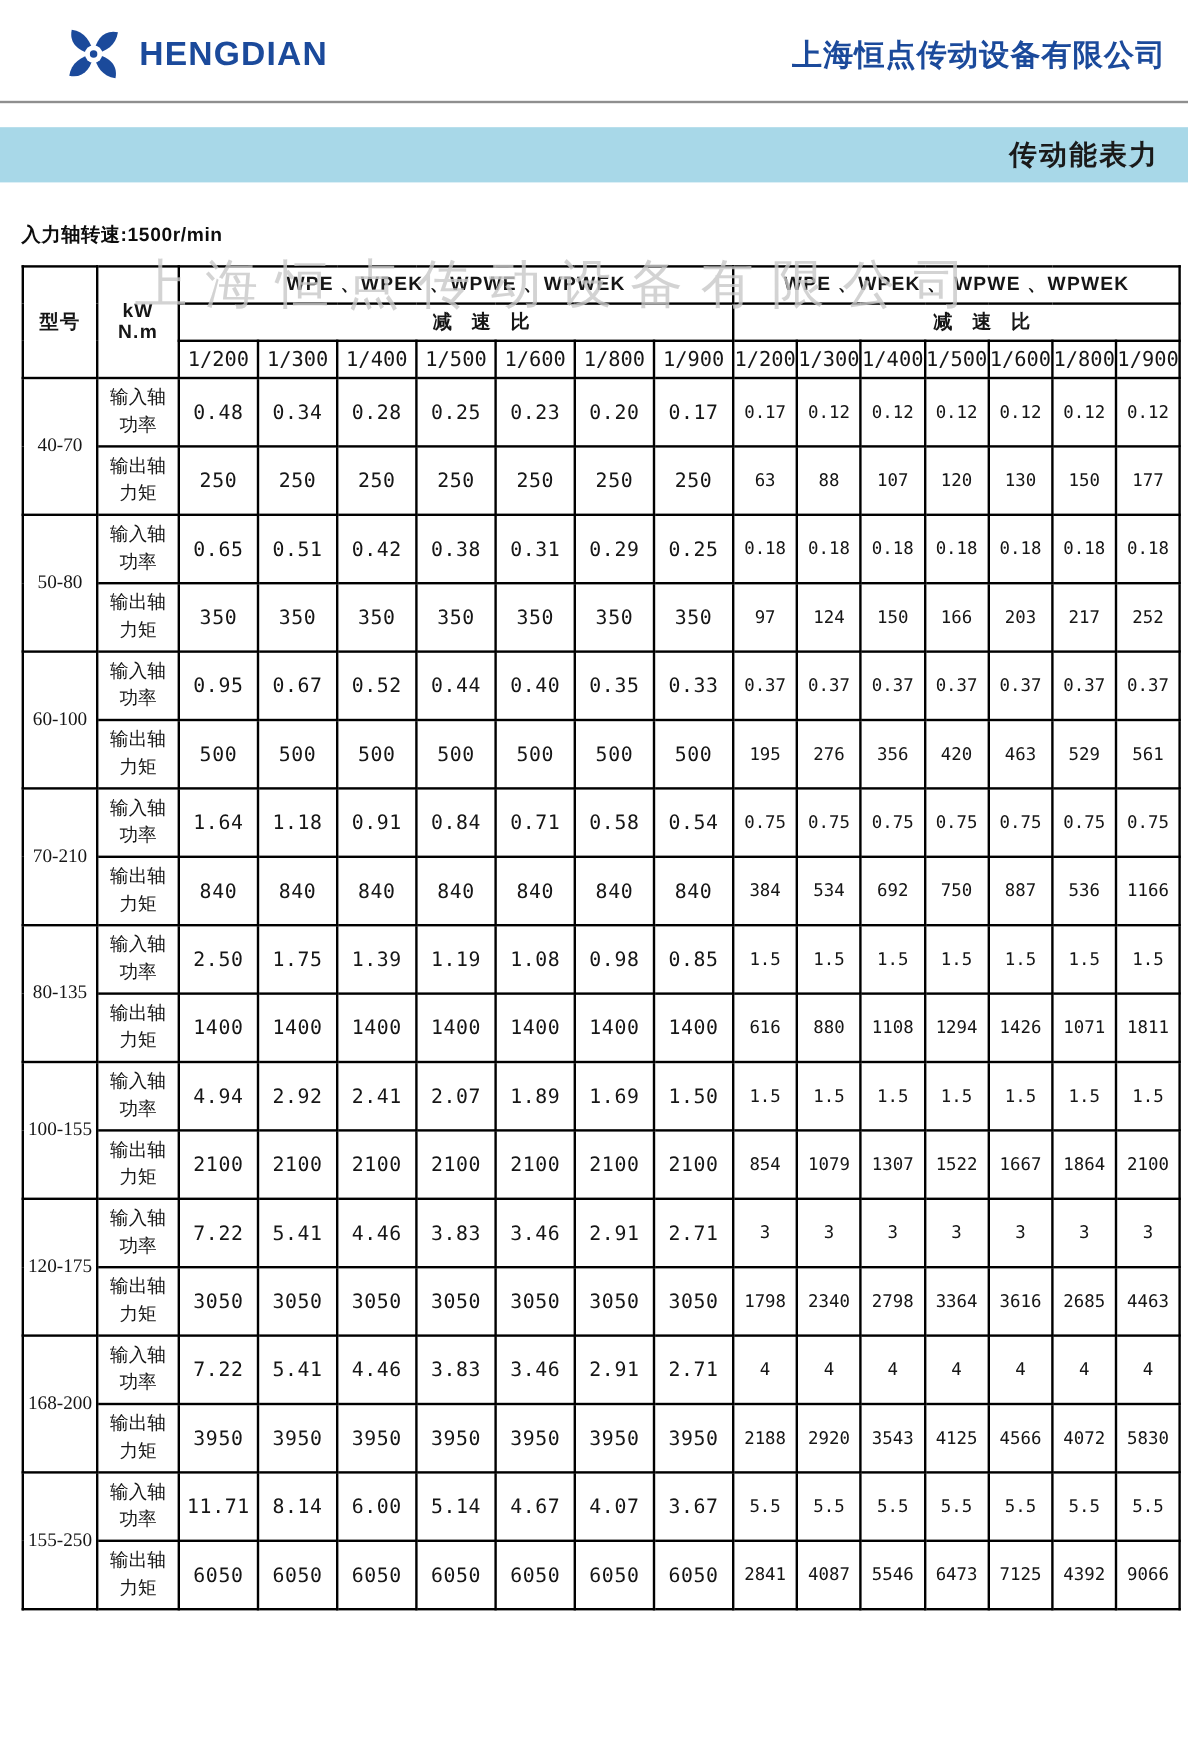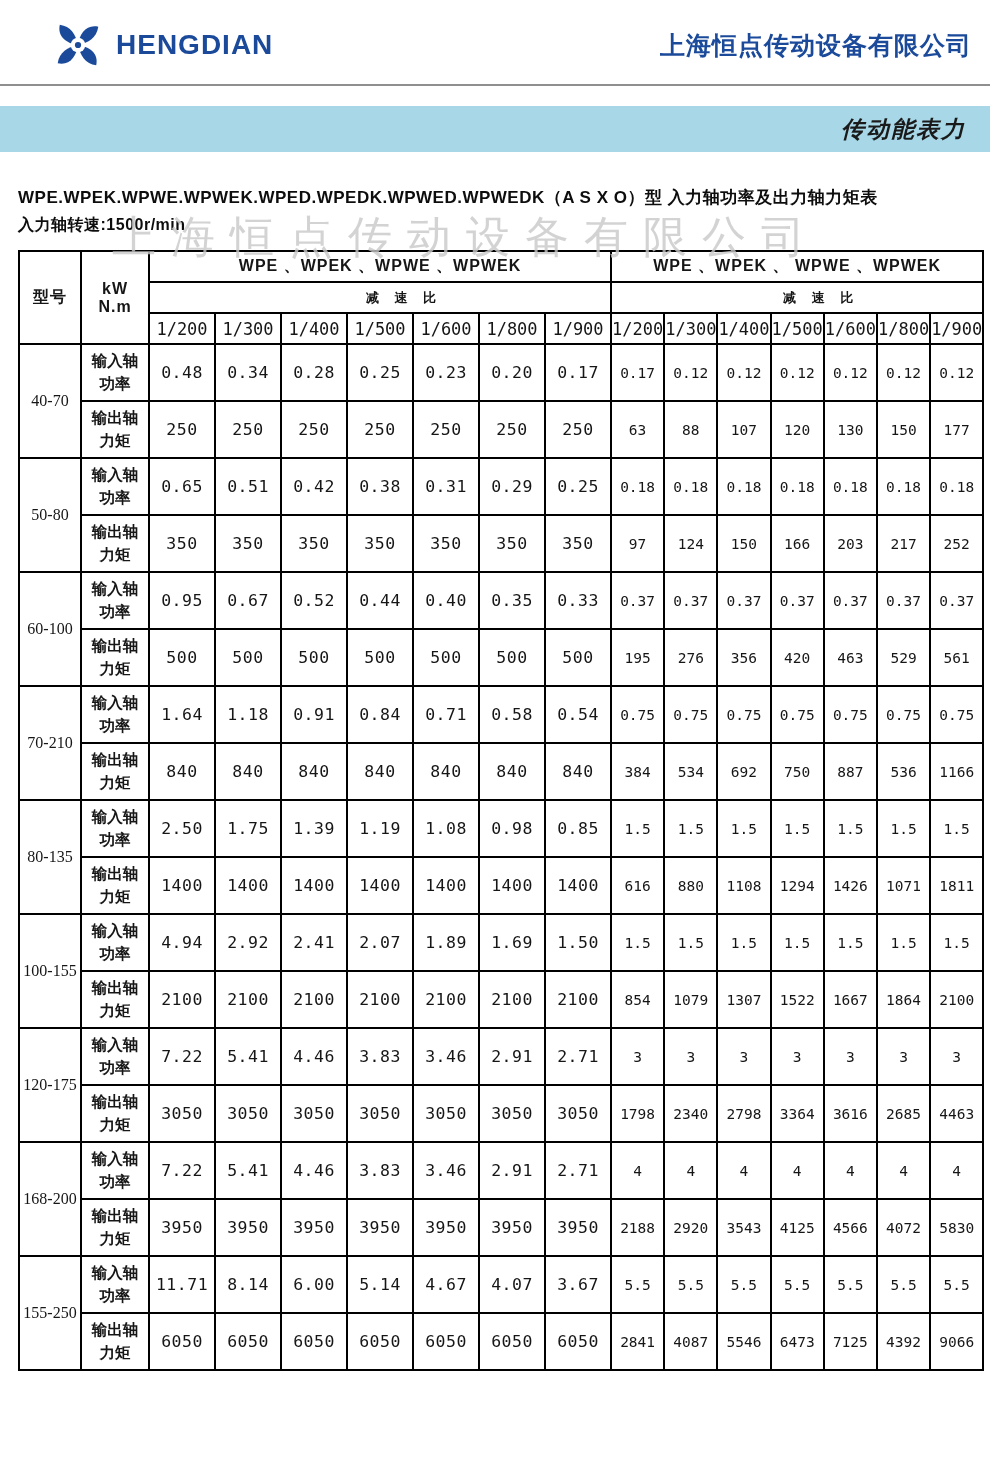--- a/index.html
+++ b/index.html
@@ -24,21 +24,20 @@
   }
   .company{
     color:var(--brand-blue);font-size:25px;font-weight:bold;letter-spacing:1px;
   }
   .rule{height:2px;background:#8f8f8f;margin-top:12px;}
   
   .banner{
     margin-top:20px;height:46px;background:var(--banner-bg);
     display:flex;align-items:center;justify-content:flex-end;
     padding-right:24px;
-    font-style:italic;
   }
   .banner span{font-size:23px;font-weight:bold;color:#1a1a1a;letter-spacing:2px;}
   
   .titleblock{margin:34px 18px 0 18px;color:#0d0d0d;}
   .t1{font-size:17px;font-weight:bold;letter-spacing:0.5px;}
   .t2{font-size:16px;font-weight:bold;margin-top:6px;letter-spacing:0.5px;}
   
   .watermark{
     position:absolute;left:112px;top:208px;z-index:5;
     font-size:44px;font-weight:500;color:#c9c9c9;opacity:.8;
@@ -48,28 +47,28 @@
   table.spec{
     margin:14px 0 0 18px;border-collapse:collapse;table-layout:fixed;
     position:relative;z-index:1;
   }
   table.spec th,table.spec td{
     border:2px solid #000;text-align:center;vertical-align:middle;
     color:#161616;overflow:hidden;
   }
   thead th{height:31px;font-size:16px;font-weight:600;letter-spacing:1px;}
   th.group-h{font-size:16px;}
-  th.ratio-h{font-size:13px;letter-spacing:6px;padding-left:48px;}
+  th.ratio-h{font-size:16px;letter-spacing:6px;padding-left:48px;}
   th.ratio-cell{
     font-family:"DejaVu Sans Mono",monospace;font-weight:400;font-size:17px;
     letter-spacing:0;
   }
   tbody td{height:57px;}
   td.model-cell{font-size:16px;font-family:Liberation Serif, serif;}
-  td.label-cell{font-size:15.5px;line-height:1.45;font-weight:700;}
+  td.label-cell{font-size:15.5px;line-height:1.45;font-weight:400;}
   td.value{font-family:"DejaVu Sans Mono",monospace;font-size:16.5px;letter-spacing:0.5px;}
   td.value.rg{font-size:14.5px;letter-spacing:0;}
   col.c-model{width:62px;}
   col.c-label{width:68px;}
   col.c-left{width:66px;}
   col.c-right{width:51px;}
 </style>
 </head>
 <body>
 
@@ -92,21 +91,20 @@
     <div class="company">上海恒点传动设备有限公司</div>
   </header>
 
   <div class="rule"></div>
 
   <div class="banner">
     <span>传动能表力</span>
   </div>
 
   <div class="titleblock">
-    <div class="t1">WPE.WPEK.WPWE.WPWEK.WPED.WPEDK.WPWED.WPWEDK（A S X O）型 入力轴功率及出力轴力矩表</div>
     <div class="t2">入力轴转速:1500r/min</div>
   </div>
 
   <div class="watermark">上海恒点传动设备有限公司</div>
 
   <table class="spec">
     <colgroup id="spec-cols">
         <col class="c-model">
         <col class="c-label">
         <col class="c-left">

